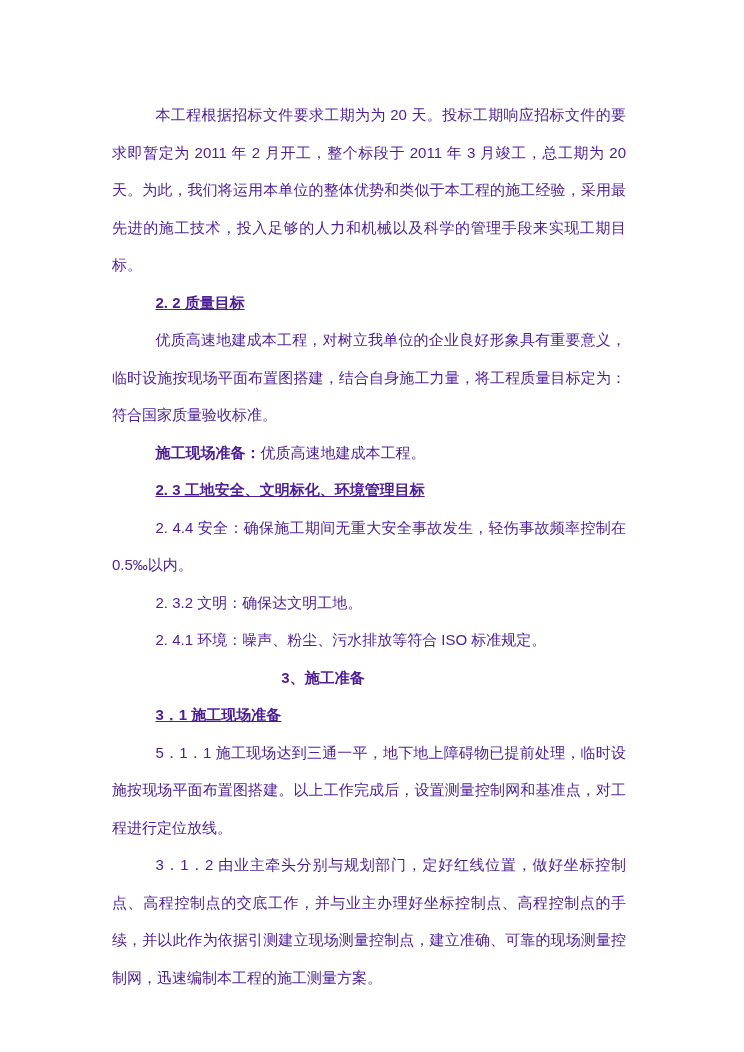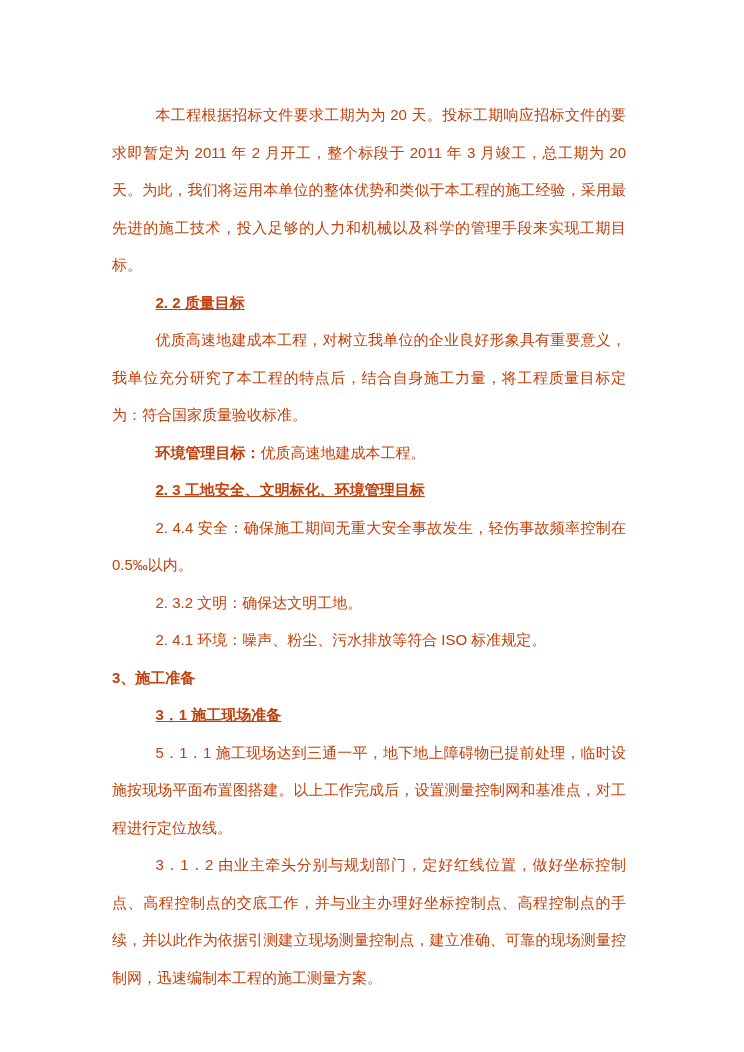--- a/index.html
+++ b/index.html
@@ -13,58 +13,59 @@
     height: 1052px;
     background: #ffffff;
     overflow: hidden;
     font-family: "Liberation Sans", sans-serif;
   }
   .text-block {
     position: absolute;
     left: 112px;
     top: 96px;
     width: 514px;
-    color: #c2410c;
+    color: #4c1d95;
     font-size: 15px;
     line-height: 37.5px;
     text-align: justify;
     text-justify: inter-character;
   }
   .para {
     margin: 0;
     text-indent: 2.9em;
   }
   .heading {
     font-weight: 700;
     text-decoration: underline;
   }
   .heading-center {
     margin: 0;
     font-weight: 700;
+    text-align: center;
     text-indent: 0;
     
     padding-right: 92px;
   }
   .lead-bold {
     font-weight: 700;
   }
 </style>
 </head>
 <body>
 
 <div class="page">
   <div class="text-block">
 
     <p class="para">本工程根据招标文件要求工期为为 20 天。投标工期响应招标文件的要求即暂定为 2011 年 2 月开工，整个标段于 2011 年 3 月竣工，总工期为 20 天。为此，我们将运用本单位的整体优势和类似于本工程的施工经验，采用最先进的施工技术，投入足够的人力和机械以及科学的管理手段来实现工期目标。</p>
 
     <p class="para heading">2. 2 质量目标</p>
 
-    <p class="para">优质高速地建成本工程，对树立我单位的企业良好形象具有重要意义，我单位充分研究了本工程的特点后，结合自身施工力量，将工程质量目标定为：符合国家质量验收标准。</p>
+    <p class="para">优质高速地建成本工程，对树立我单位的企业良好形象具有重要意义，临时设施按现场平面布置图搭建，结合自身施工力量，将工程质量目标定为：符合国家质量验收标准。</p>
 
-    <p class="para"><span class="lead-bold">环境管理目标：</span><span>优质高速地建成本工程。</span></p>
+    <p class="para"><span class="lead-bold">施工现场准备：</span><span>优质高速地建成本工程。</span></p>
 
     <p class="para heading">2. 3 工地安全、文明标化、环境管理目标</p>
 
     <p class="para">2. 4.4 安全：确保施工期间无重大安全事故发生，轻伤事故频率控制在0.5‰以内。</p>
 
     <p class="para">2. 3.2 文明：确保达文明工地。</p>
 
     <p class="para">2. 4.1 环境：噪声、粉尘、污水排放等符合 ISO 标准规定。</p>
 
     <p class="heading-center">3、施工准备</p>

